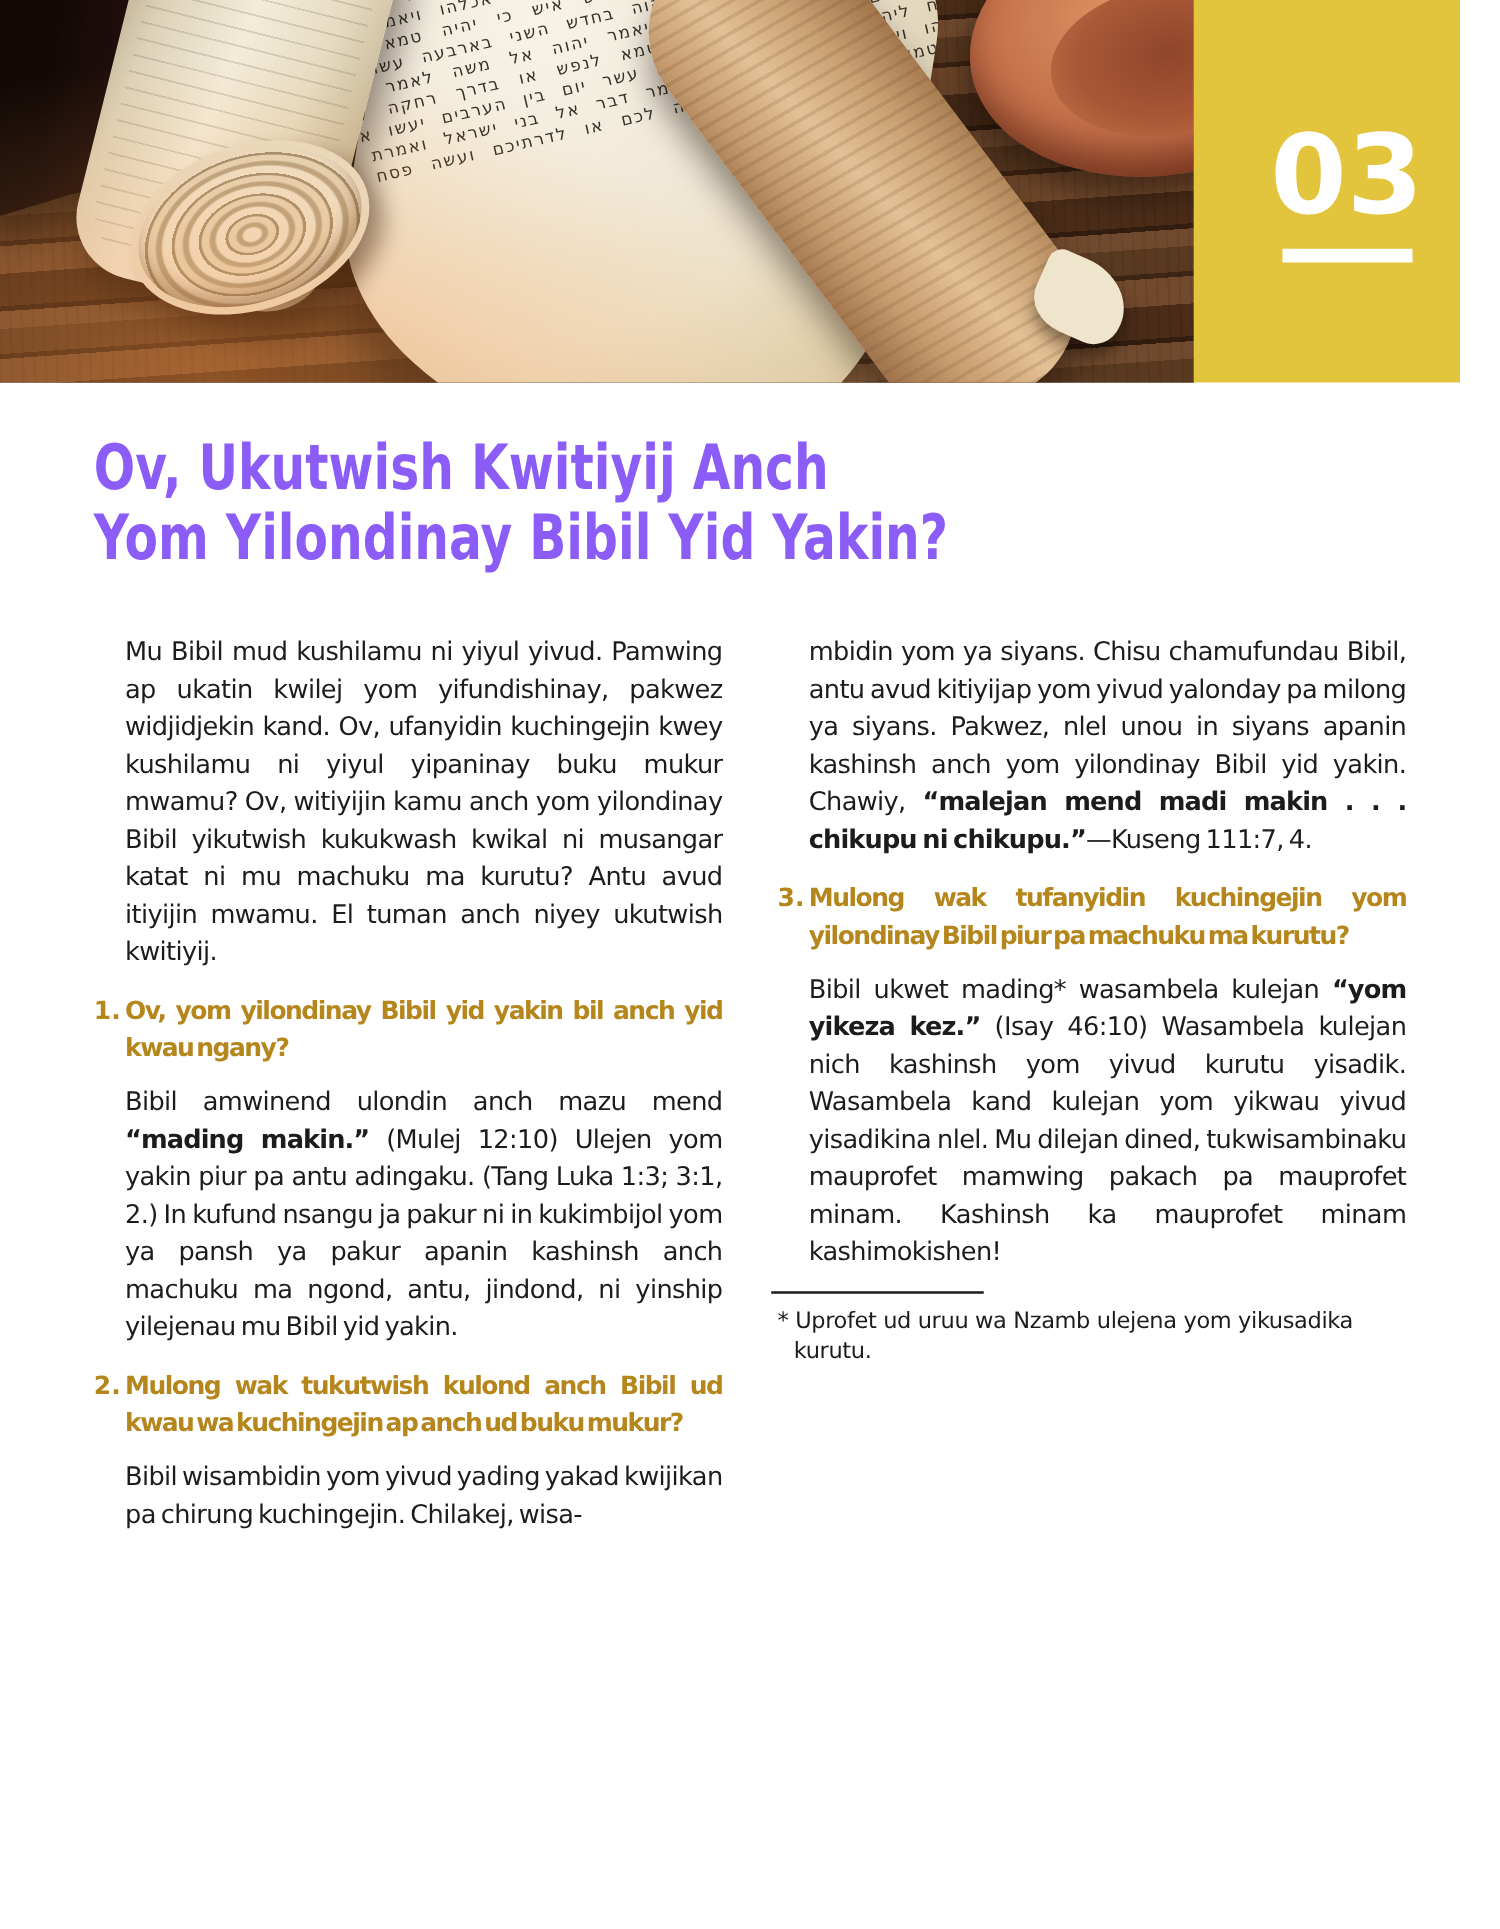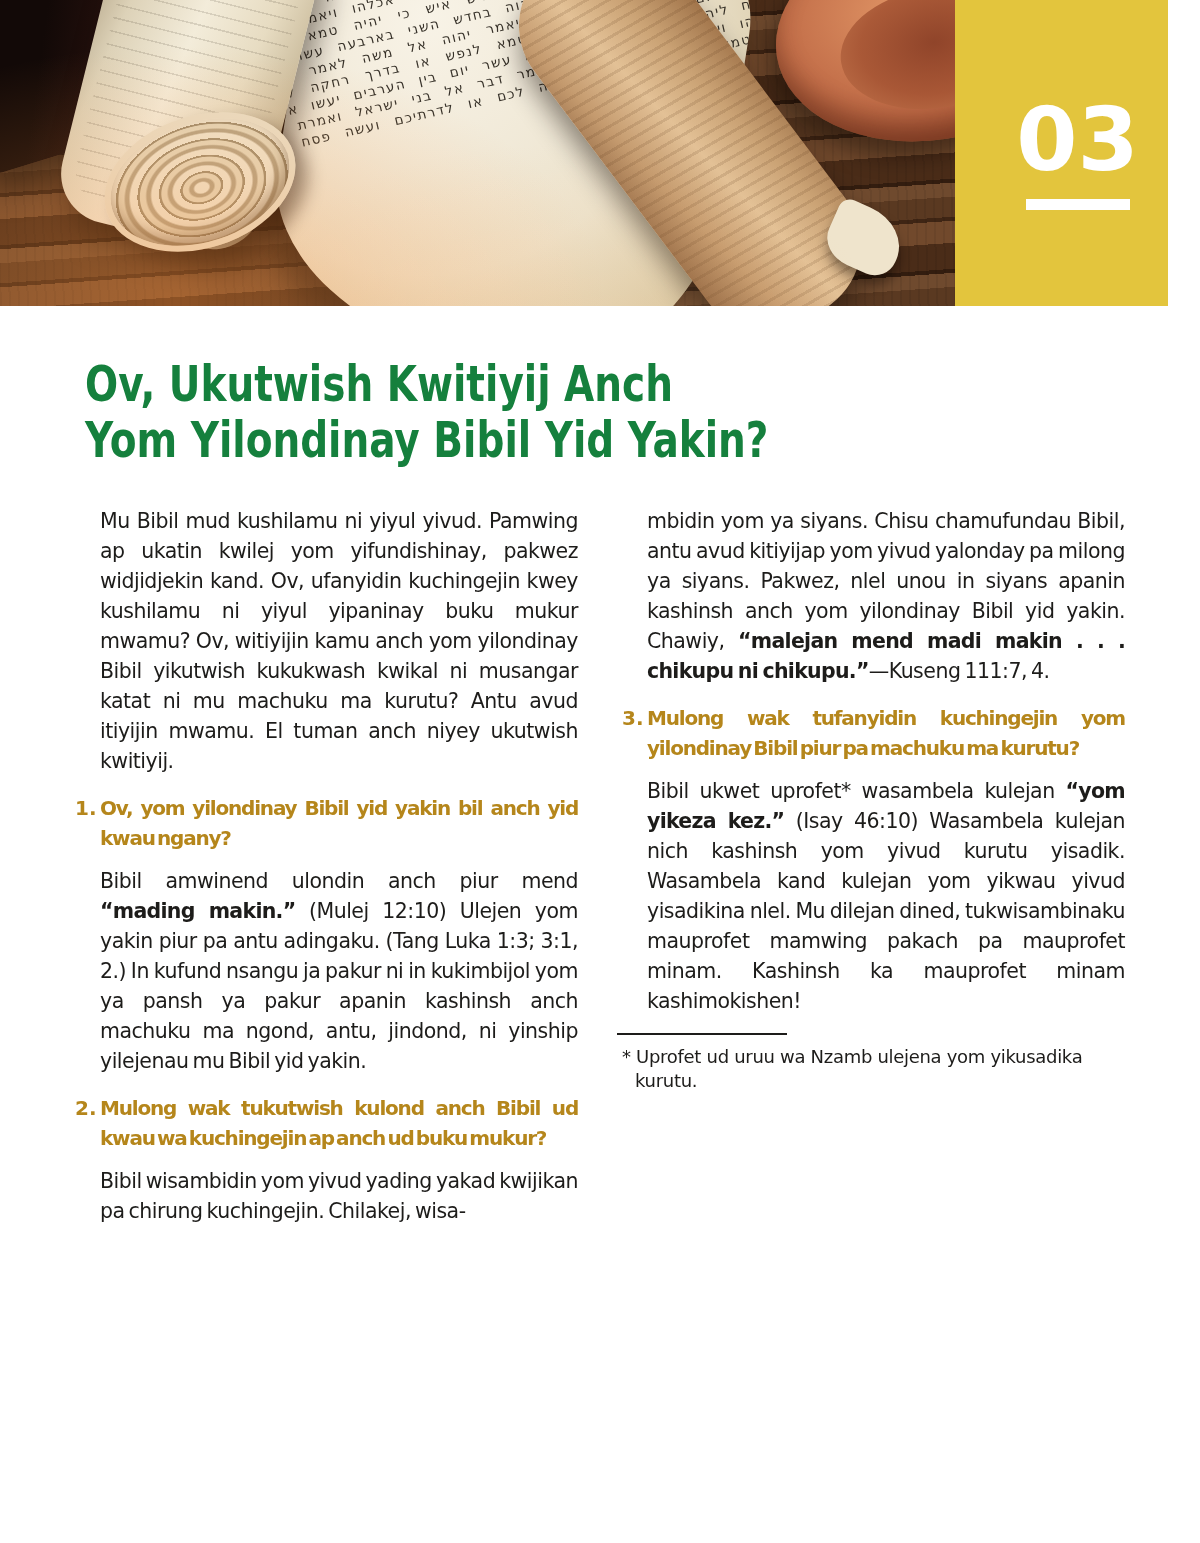--- a/index.html
+++ b/index.html
@@ -64,22 +64,22 @@
     box-shadow:inset 0 -10px 16px rgba(60,40,20,.4), 8px 14px 18px rgba(20,8,2,.4);}
 
   
   .badge{position:absolute;left:955px;top:0;width:245px;height:306px;background:var(--accent);}
   .badge-number{position:absolute;top:96px;left:0;width:100%;text-align:center;
     font-weight:bold;font-size:88px;line-height:1;color:#ffffff;}
   .badge-rule{position:absolute;top:199px;left:50%;transform:translateX(-50%);
     width:104px;height:11px;background:#ffffff;}
 
   
-  h1.title{position:absolute;left:75px;top:346px;margin:10px;
-    font-size:50px;line-height:56px;font-weight:bold;color:#15803d;white-space:nowrap;}
+  h1.title{position:absolute;left:75px;top:346px;margin:0;
+    font-size:50px;line-height:56px;font-weight:bold;color:#8b5cf6;white-space:nowrap;}
   h1.title .t-inner{display:inline-block;transform:scaleX(0.78);transform-origin:left top;}
 
   
   .columns{position:absolute;left:75px;top:494px;width:1050px;display:flex;gap:44px;}
   .col{width:503px;flex:none;}
   .para{margin:12px 0 17px 25px;text-align:justify;
     font-size:20.5px;line-height:30px;letter-spacing:-0.5px;word-spacing:-2px;}
   .para b{letter-spacing:-0.7px;}
   .question{display:flex;margin:3px 0 13px 0;color:var(--gold);font-weight:bold;
     font-size:20px;line-height:30px;letter-spacing:-1.2px;word-spacing:-3.5px;}
@@ -130,38 +130,38 @@
   <main class="columns">
 
     <section class="col">
       <p class="para"><span>Mu Bibil mud kushilamu ni yiyul yivud. Pamwing ap ukatin kwilej yom yifundishinay, pakwez widjidjekin kand. Ov, ufanyidin kuchingejin kwey kushilamu ni yiyul yipaninay buku mukur mwamu? Ov, witiyijin kamu anch yom yilondinay Bibil yikutwish kukukwash kwikal ni musangar katat ni mu machuku ma kurutu? Antu avud itiyijin mwamu. El tuman anch niyey ukutwish kwitiyij.</span></p>
 
       <div class="question">
         <span class="qnum">1.</span>
         <span class="qtext">Ov, yom yilondinay Bibil yid yakin bil anch yid kwau ngany?</span>
       </div>
 
-      <p class="para"><span>Bibil amwinend ulondin anch piur mend </span><b>“mading makin.”</b><span> (Mulej 12:10) Ulejen yom yakin piur pa antu adingaku. (Tang Luka 1:3; 3:1, 2.) In kufund nsangu ja pakur ni in kukimbijol yom ya pansh ya pakur apanin kashinsh anch machuku ma ngond, antu, jindond, ni yinship yilejenau mu Bibil yid yakin.</span></p>
+      <p class="para"><span>Bibil amwinend ulondin anch mazu mend </span><b>“mading makin.”</b><span> (Mulej 12:10) Ulejen yom yakin piur pa antu adingaku. (Tang Luka 1:3; 3:1, 2.) In kufund nsangu ja pakur ni in kukimbijol yom ya pansh ya pakur apanin kashinsh anch machuku ma ngond, antu, jindond, ni yinship yilejenau mu Bibil yid yakin.</span></p>
 
       <div class="question">
         <span class="qnum">2.</span>
         <span class="qtext">Mulong wak tukutwish kulond anch Bibil ud kwau wa kuchingejin ap anch ud buku mukur?</span>
       </div>
 
       <p class="para"><span>Bibil wisambidin yom yivud yading yakad kwijikan pa chirung kuchingejin. Chilakej, wisa-</span></p>
     </section>
 
     <section class="col">
       <p class="para"><span>mbidin yom ya siyans. Chisu chamufundau Bibil, antu avud kitiyijap yom yivud yalonday pa milong ya siyans. Pakwez, nlel unou in siyans apanin kashinsh anch yom yilondinay Bibil yid yakin. Chawiy, </span><b>“malejan mend madi makin . . . chikupu ni chikupu.”</b><span>—Kuseng 111:7, 4.</span></p>
 
       <div class="question">
         <span class="qnum">3.</span>
         <span class="qtext">Mulong wak tufanyidin kuchingejin yom yilondinay Bibil piur pa machuku ma kurutu?</span>
       </div>
 
-      <p class="para"><span>Bibil ukwet uprofet* wasambela kulejan </span><b>“yom yikeza kez.”</b><span> (Isay 46:10) Wasambela kulejan nich kashinsh yom yivud kurutu yisadik. Wasambela kand kulejan yom yikwau yivud yisadikina nlel. Mu dilejan dined, tukwisambinaku mauprofet mamwing pakach pa mauprofet minam. Kashinsh ka mauprofet minam kashimokishen!</span></p>
+      <p class="para"><span>Bibil ukwet mading* wasambela kulejan </span><b>“yom yikeza kez.”</b><span> (Isay 46:10) Wasambela kulejan nich kashinsh yom yivud kurutu yisadik. Wasambela kand kulejan yom yikwau yivud yisadikina nlel. Mu dilejan dined, tukwisambinaku mauprofet mamwing pakach pa mauprofet minam. Kashinsh ka mauprofet minam kashimokishen!</span></p>
 
       <div class="footnote-rule"></div>
       <p class="footnote">* Uprofet ud uruu wa Nzamb ulejena yom yikusadika kurutu.</p>
     </section>
 
   </main>
 </div>
 
 </body></html>

